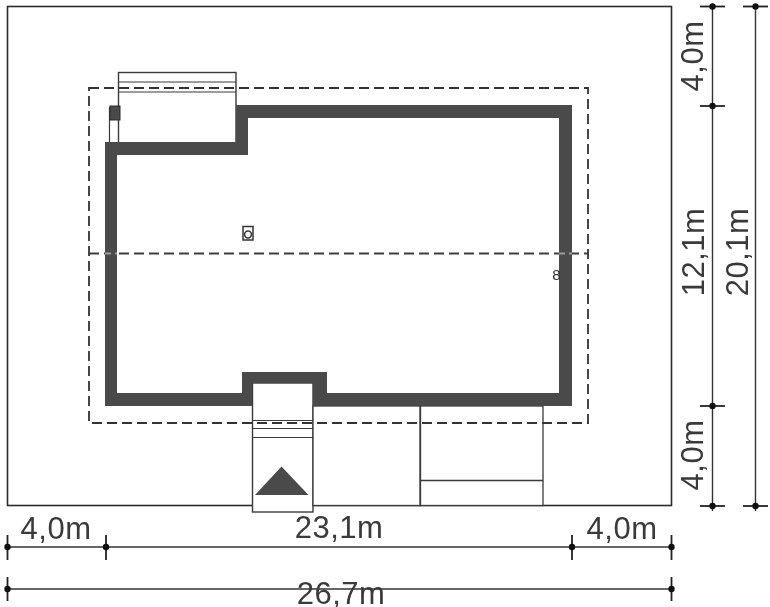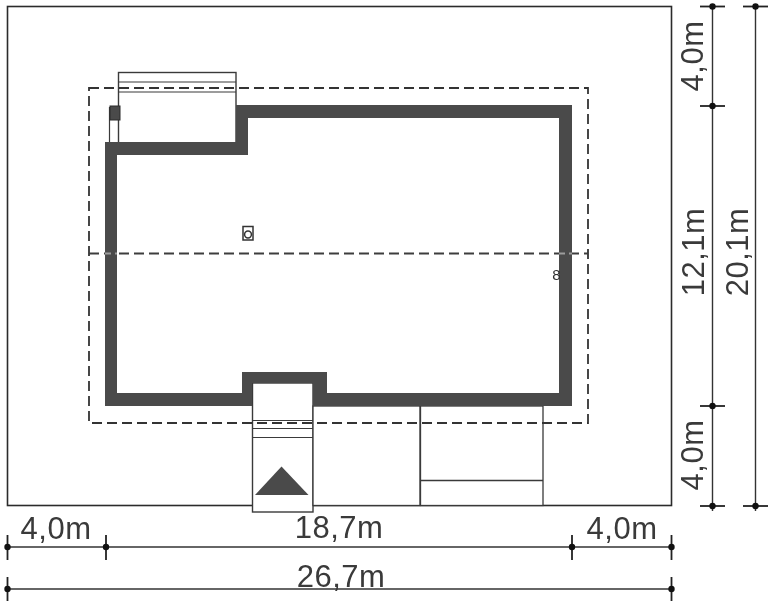--- a/index.html
+++ b/index.html
@@ -118,22 +118,22 @@
       <circle cx="572" cy="547" r="3.2"></circle>
         <circle cx="671.5" cy="547" r="3.2"></circle>
       <circle cx="7.5" cy="589" r="3.2"></circle>
         <circle cx="671.5" cy="589" r="3.2"></circle>
     </g>
   </svg>
 
   <div class="wall-marker" style="left:556.5px;top:274px;">8</div>
 
   <div class="dim-label" style="left:56px;top:528px;">4,0m</div>
-  <div class="dim-label" style="left:339px;top:527px;">18,7m</div>
+  <div class="dim-label" style="left:339px;top:527px;">23,1m</div>
   <div class="dim-label" style="left:622px;top:528px;">4,0m</div>
-  <div class="dim-label" style="left:341px;top:576px;">26,7m</div>
+  <div class="dim-label" style="left:341px;top:593px;">26,7m</div>
 
   <div class="dim-label vert" style="left:692px;top:56px;">4,0m</div>
   <div class="dim-label vert" style="left:693px;top:252px;">12,1m</div>
   <div class="dim-label vert" style="left:692px;top:455px;">4,0m</div>
   <div class="dim-label vert" style="left:737px;top:252px;">20,1m</div>
 
 </div>
 
 </body></html>

